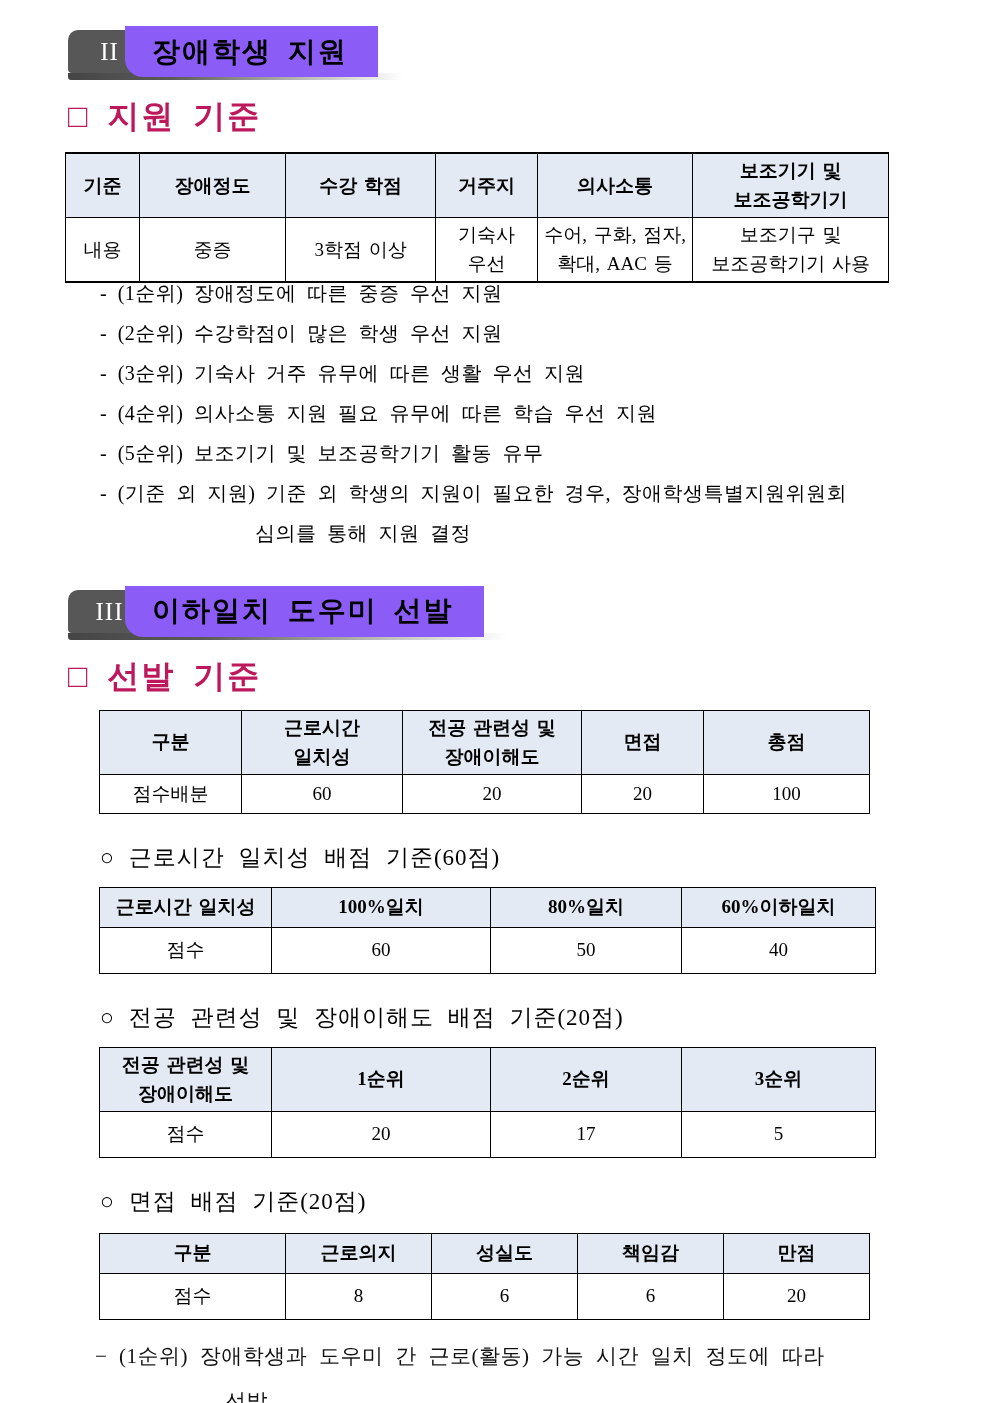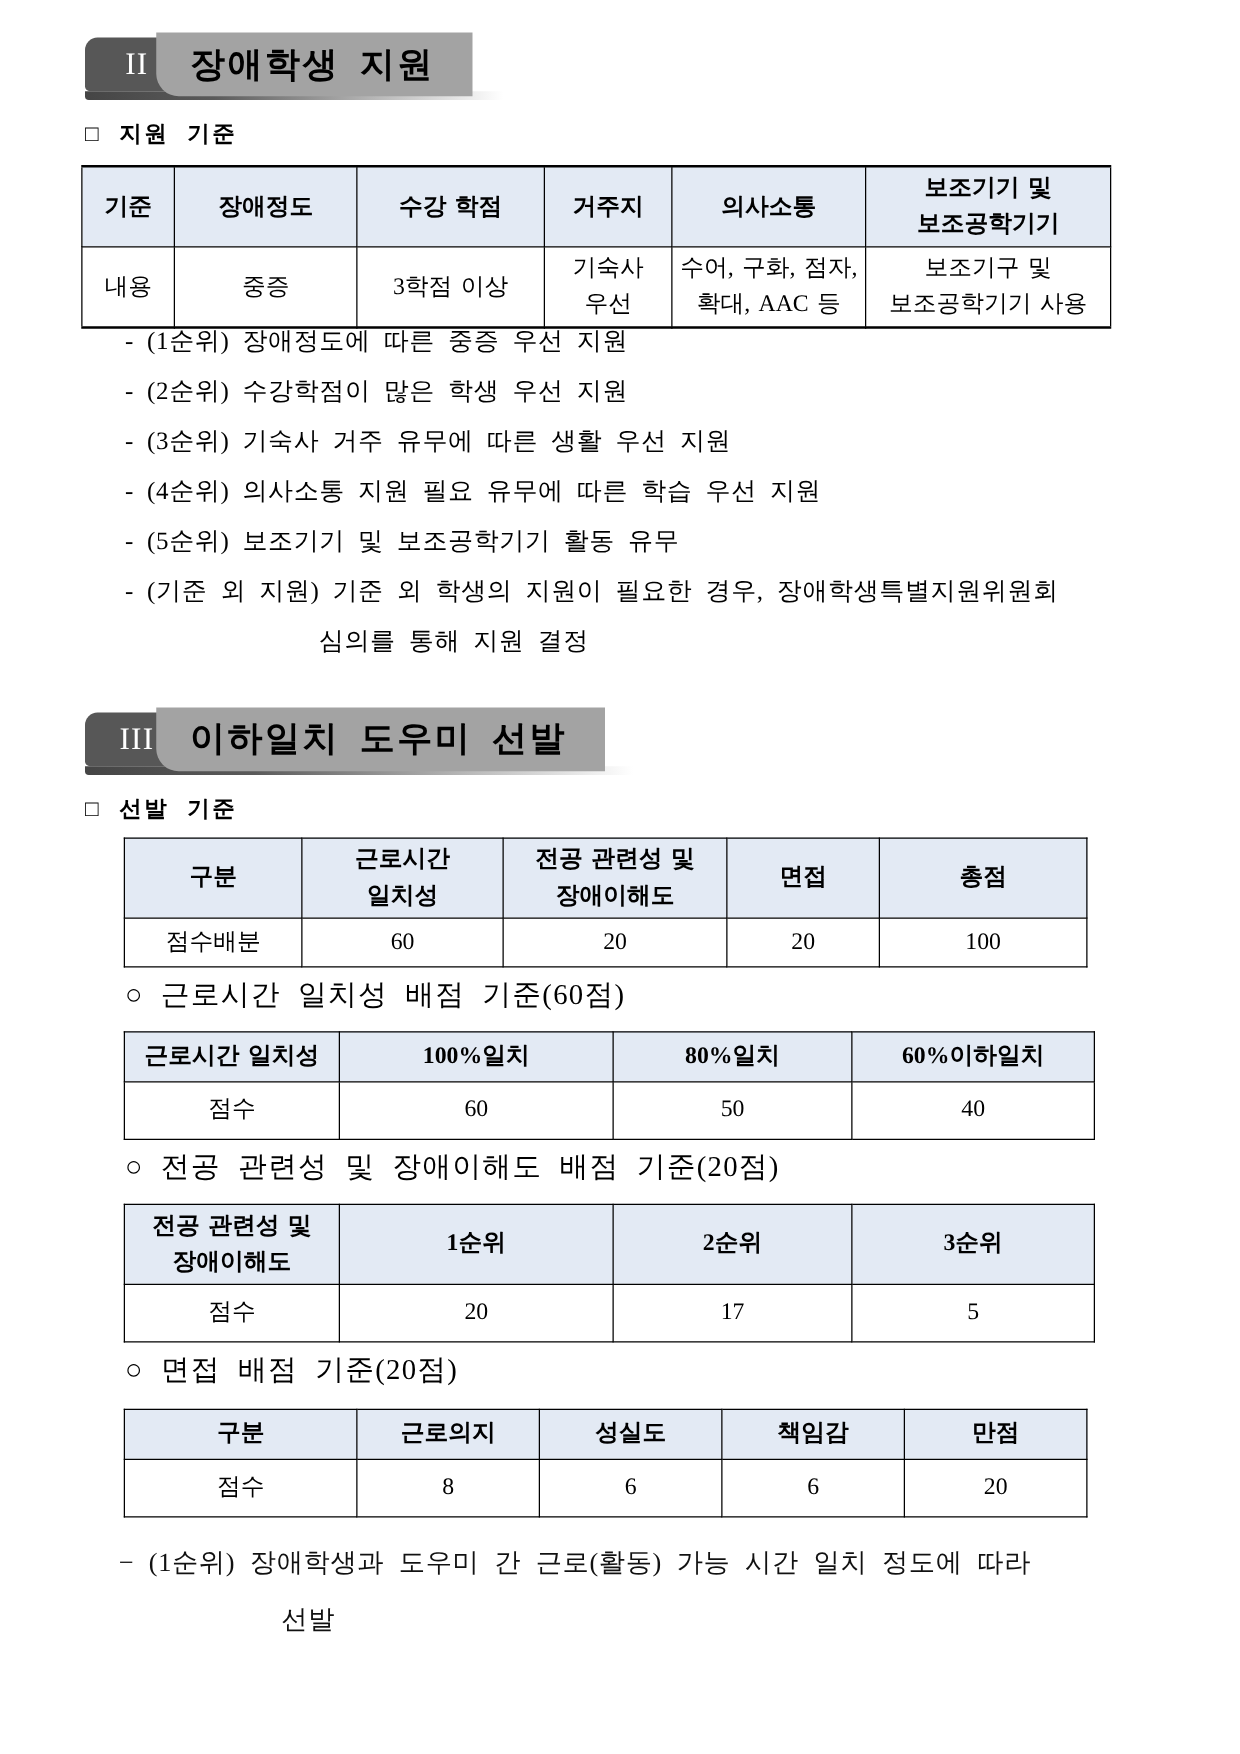--- a/index.html
+++ b/index.html
@@ -29,36 +29,36 @@
   .sec-iii .sec-shadow { width:452px; }
   .sec-num {
     position:absolute; left:0; top:0; width:57px; height:43px;
     line-height:43px; text-align:center;
     color:#ffffff; font-size:25px; letter-spacing:1px;
     font-family:"Liberation Serif",serif;
     padding-left:26px;
   }
   .sec-tab {
     position:absolute; left:57px; top:-4px; height:51px;
-    background:#a3a3a3; border-radius:0 0 0 18px;
+    background:#8b5cf6; border-radius:0 0 0 18px;
     display:flex; align-items:center;
     padding:0 30px 0 27px;
     font-family:"Liberation Sans","DejaVu Sans",sans-serif;
     font-weight:bold; font-size:28px; letter-spacing:2px; word-spacing:6px;
     color:#000000;
   }
 
   
   .h-square {
     margin-top:15px;
-    font-size:18px; font-weight:bold; letter-spacing:2px; word-spacing:8px;
-    color:#000000;
+    font-size:32px; font-weight:bold; letter-spacing:2px; word-spacing:8px;
+    color:#be185d;
   }
   .h-circle {
-    margin-top:6px; margin-left:32px;
+    margin-top:28px; margin-left:32px;
     font-size:23px; letter-spacing:1px; word-spacing:7px;
     color:#000000;
   }
 
   
   table.tbl {
     border-collapse:collapse; table-layout:fixed;
     font-size:19px; color:#000000;
   }
   table.tbl th, table.tbl td {

